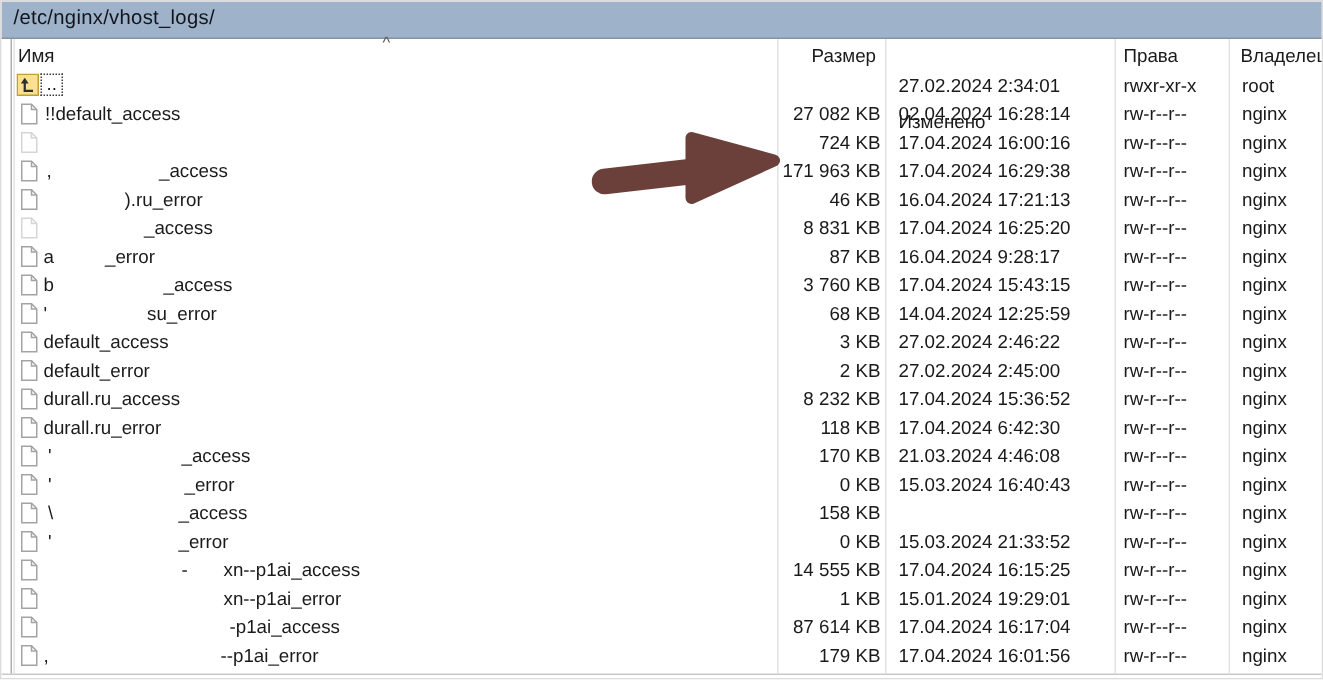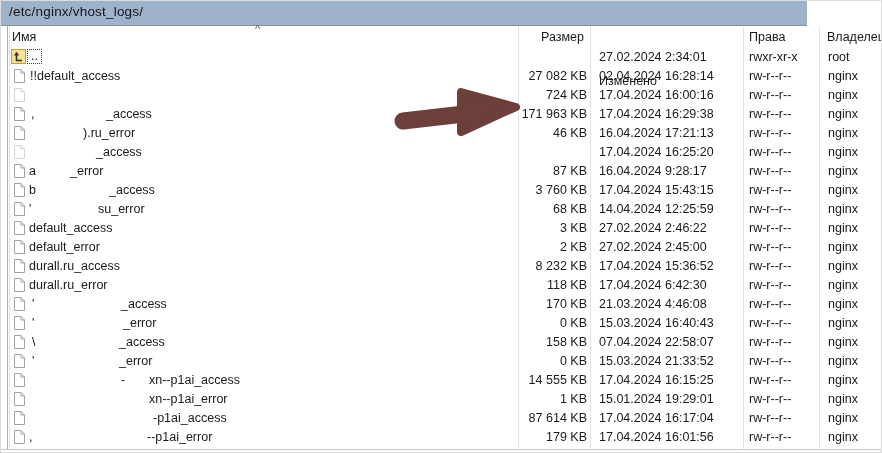--- a/index.html
+++ b/index.html
@@ -4,21 +4,21 @@
 <style>
   * { margin:0; padding:0; box-sizing:border-box; }
   body { background:#fff; }
   .screen {
     position:relative; width:882px; height:453px; overflow:hidden;
     background:#ffffff; border:1px solid #dcdcdc;
     font-family:"Liberation Sans","DejaVu Sans",sans-serif;
     color:#1a1a1a;
   }
   .pathbar {
-    position:absolute; left:0; top:0; width:806px; height:25px;
+    position:absolute; left:0; top:0; width:882px; height:25px;
     background:#9eb2c9; border-bottom:1px solid #87949e;
   }
   .pathbar .path {
     position:absolute; left:8px; top:3px;
     font-size:13.5px; color:#14141e; letter-spacing:0.2px;
   }
   .panel { position:absolute; left:0; top:25px; width:882px; height:428px; background:#fff; }
   .vline { position:absolute; top:0; width:1px; height:423px; background:#e3e3e3; }
   .lborder1 { position:absolute; left:6px; top:0; width:1px; height:423px; background:#aeaeae; }
   .lborder2 { position:absolute; left:8px; top:0; width:1px; height:423px; background:#e2e2e2; }
@@ -127,20 +127,21 @@
           <span class="cell c-mod">16.04.2024 17:21:13</span>
           <span class="cell c-rights">rw-r--r--</span>
           <span class="cell c-owner">nginx</span>
         </div>
         <div class="row" style="top: 95px;">
           <span class="ficon faded" style="left: 12px;"><svg width="13" height="16" viewBox="0 0 13 16">
               <path d="M1.5,1.5 H8 L11.5,5 V14.5 H1.5 Z" fill="#ffffff" stroke="#a3a3a3"></path>
               <path d="M8,1.5 V5 H11.5" fill="none" stroke="#a3a3a3"></path>
             </svg></span>
           <span class="frag" style="left: 95px;">_access</span>
+          <span class="cell c-size">8 831 KB</span>
           <span class="cell c-mod">17.04.2024 16:25:20</span>
           <span class="cell c-rights">rw-r--r--</span>
           <span class="cell c-owner">nginx</span>
         </div>
         <div class="row" style="top: 114px;">
           <span class="ficon" style="left: 12px;"><svg width="13" height="16" viewBox="0 0 13 16">
               <path d="M1.5,1.5 H8 L11.5,5 V14.5 H1.5 Z" fill="#ffffff" stroke="#a3a3a3"></path>
               <path d="M8,1.5 V5 H11.5" fill="none" stroke="#a3a3a3"></path>
             </svg></span>
           <span class="frag" style="left: 28px;">a</span>
@@ -243,21 +244,20 @@
           <span class="cell c-owner">nginx</span>
         </div>
         <div class="row" style="top: 285px;">
           <span class="ficon" style="left: 12px;"><svg width="13" height="16" viewBox="0 0 13 16">
               <path d="M1.5,1.5 H8 L11.5,5 V14.5 H1.5 Z" fill="#ffffff" stroke="#a3a3a3"></path>
               <path d="M8,1.5 V5 H11.5" fill="none" stroke="#a3a3a3"></path>
             </svg></span>
           <span class="frag" style="left: 31px;">\</span>
           <span class="frag" style="left: 118px;">_access</span>
           <span class="cell c-size">158 KB</span>
-          <span class="cell c-mod">07.04.2024 22:58:07</span>
           <span class="cell c-rights">rw-r--r--</span>
           <span class="cell c-owner">nginx</span>
         </div>
         <div class="row" style="top: 304px;">
           <span class="ficon" style="left: 12px;"><svg width="13" height="16" viewBox="0 0 13 16">
               <path d="M1.5,1.5 H8 L11.5,5 V14.5 H1.5 Z" fill="#ffffff" stroke="#a3a3a3"></path>
               <path d="M8,1.5 V5 H11.5" fill="none" stroke="#a3a3a3"></path>
             </svg></span>
           <span class="frag" style="left: 31px;">'</span>
           <span class="frag" style="left: 118px;">_error</span>

